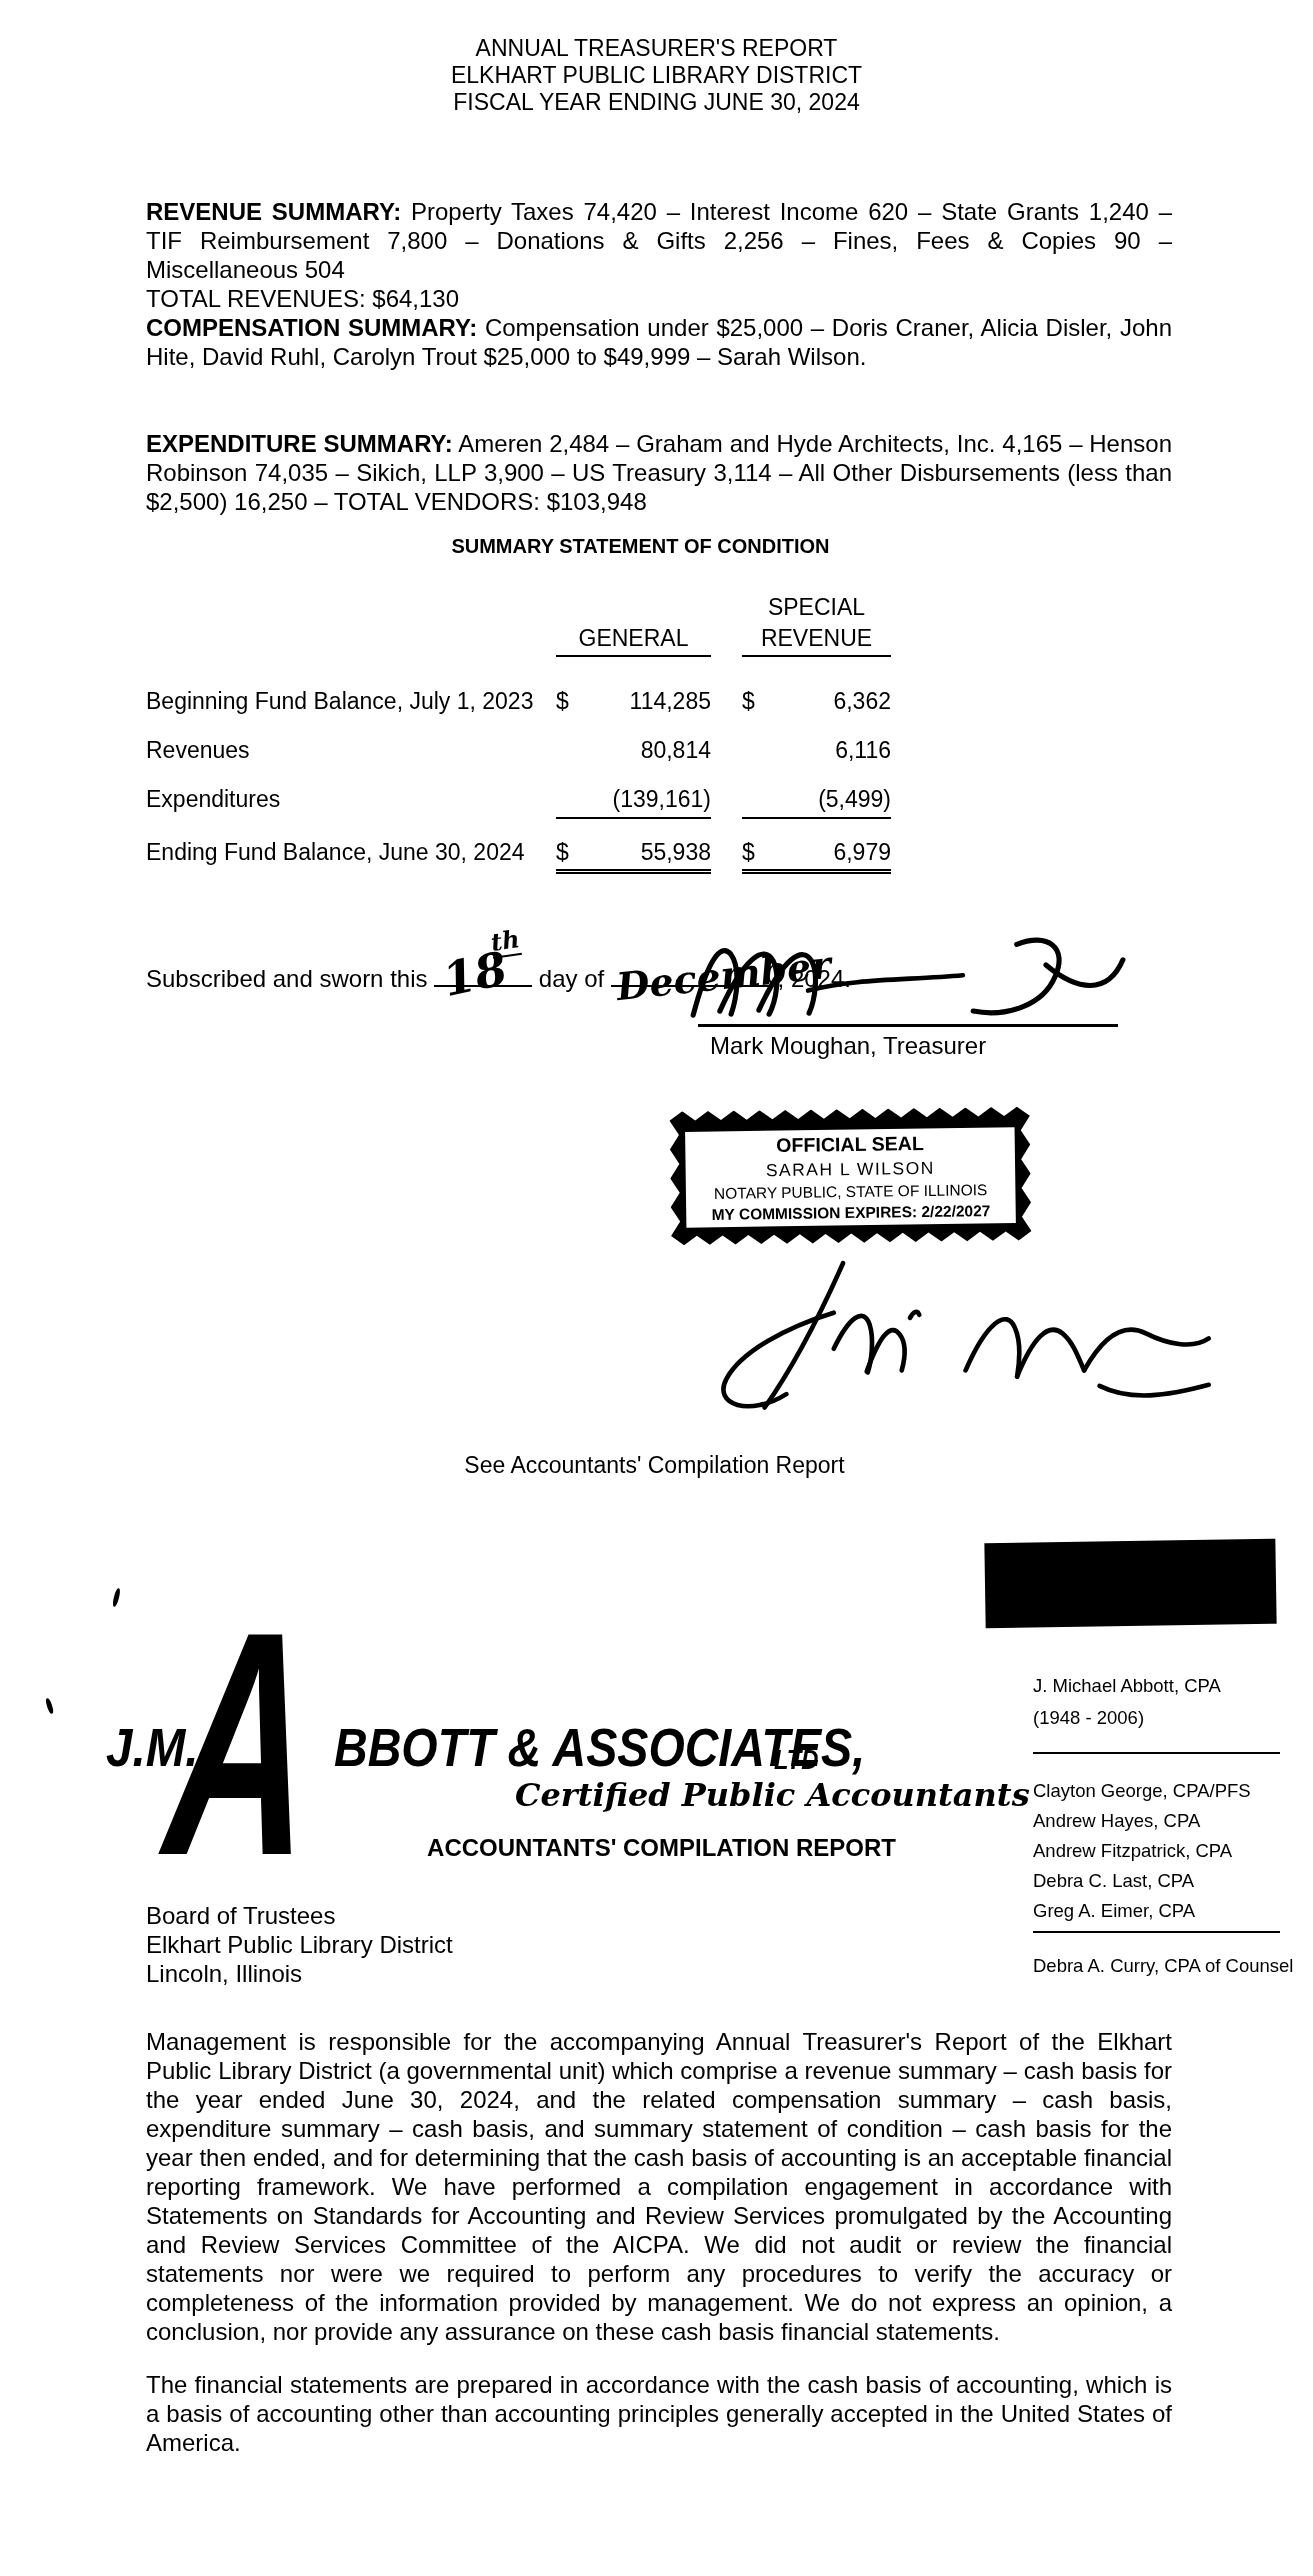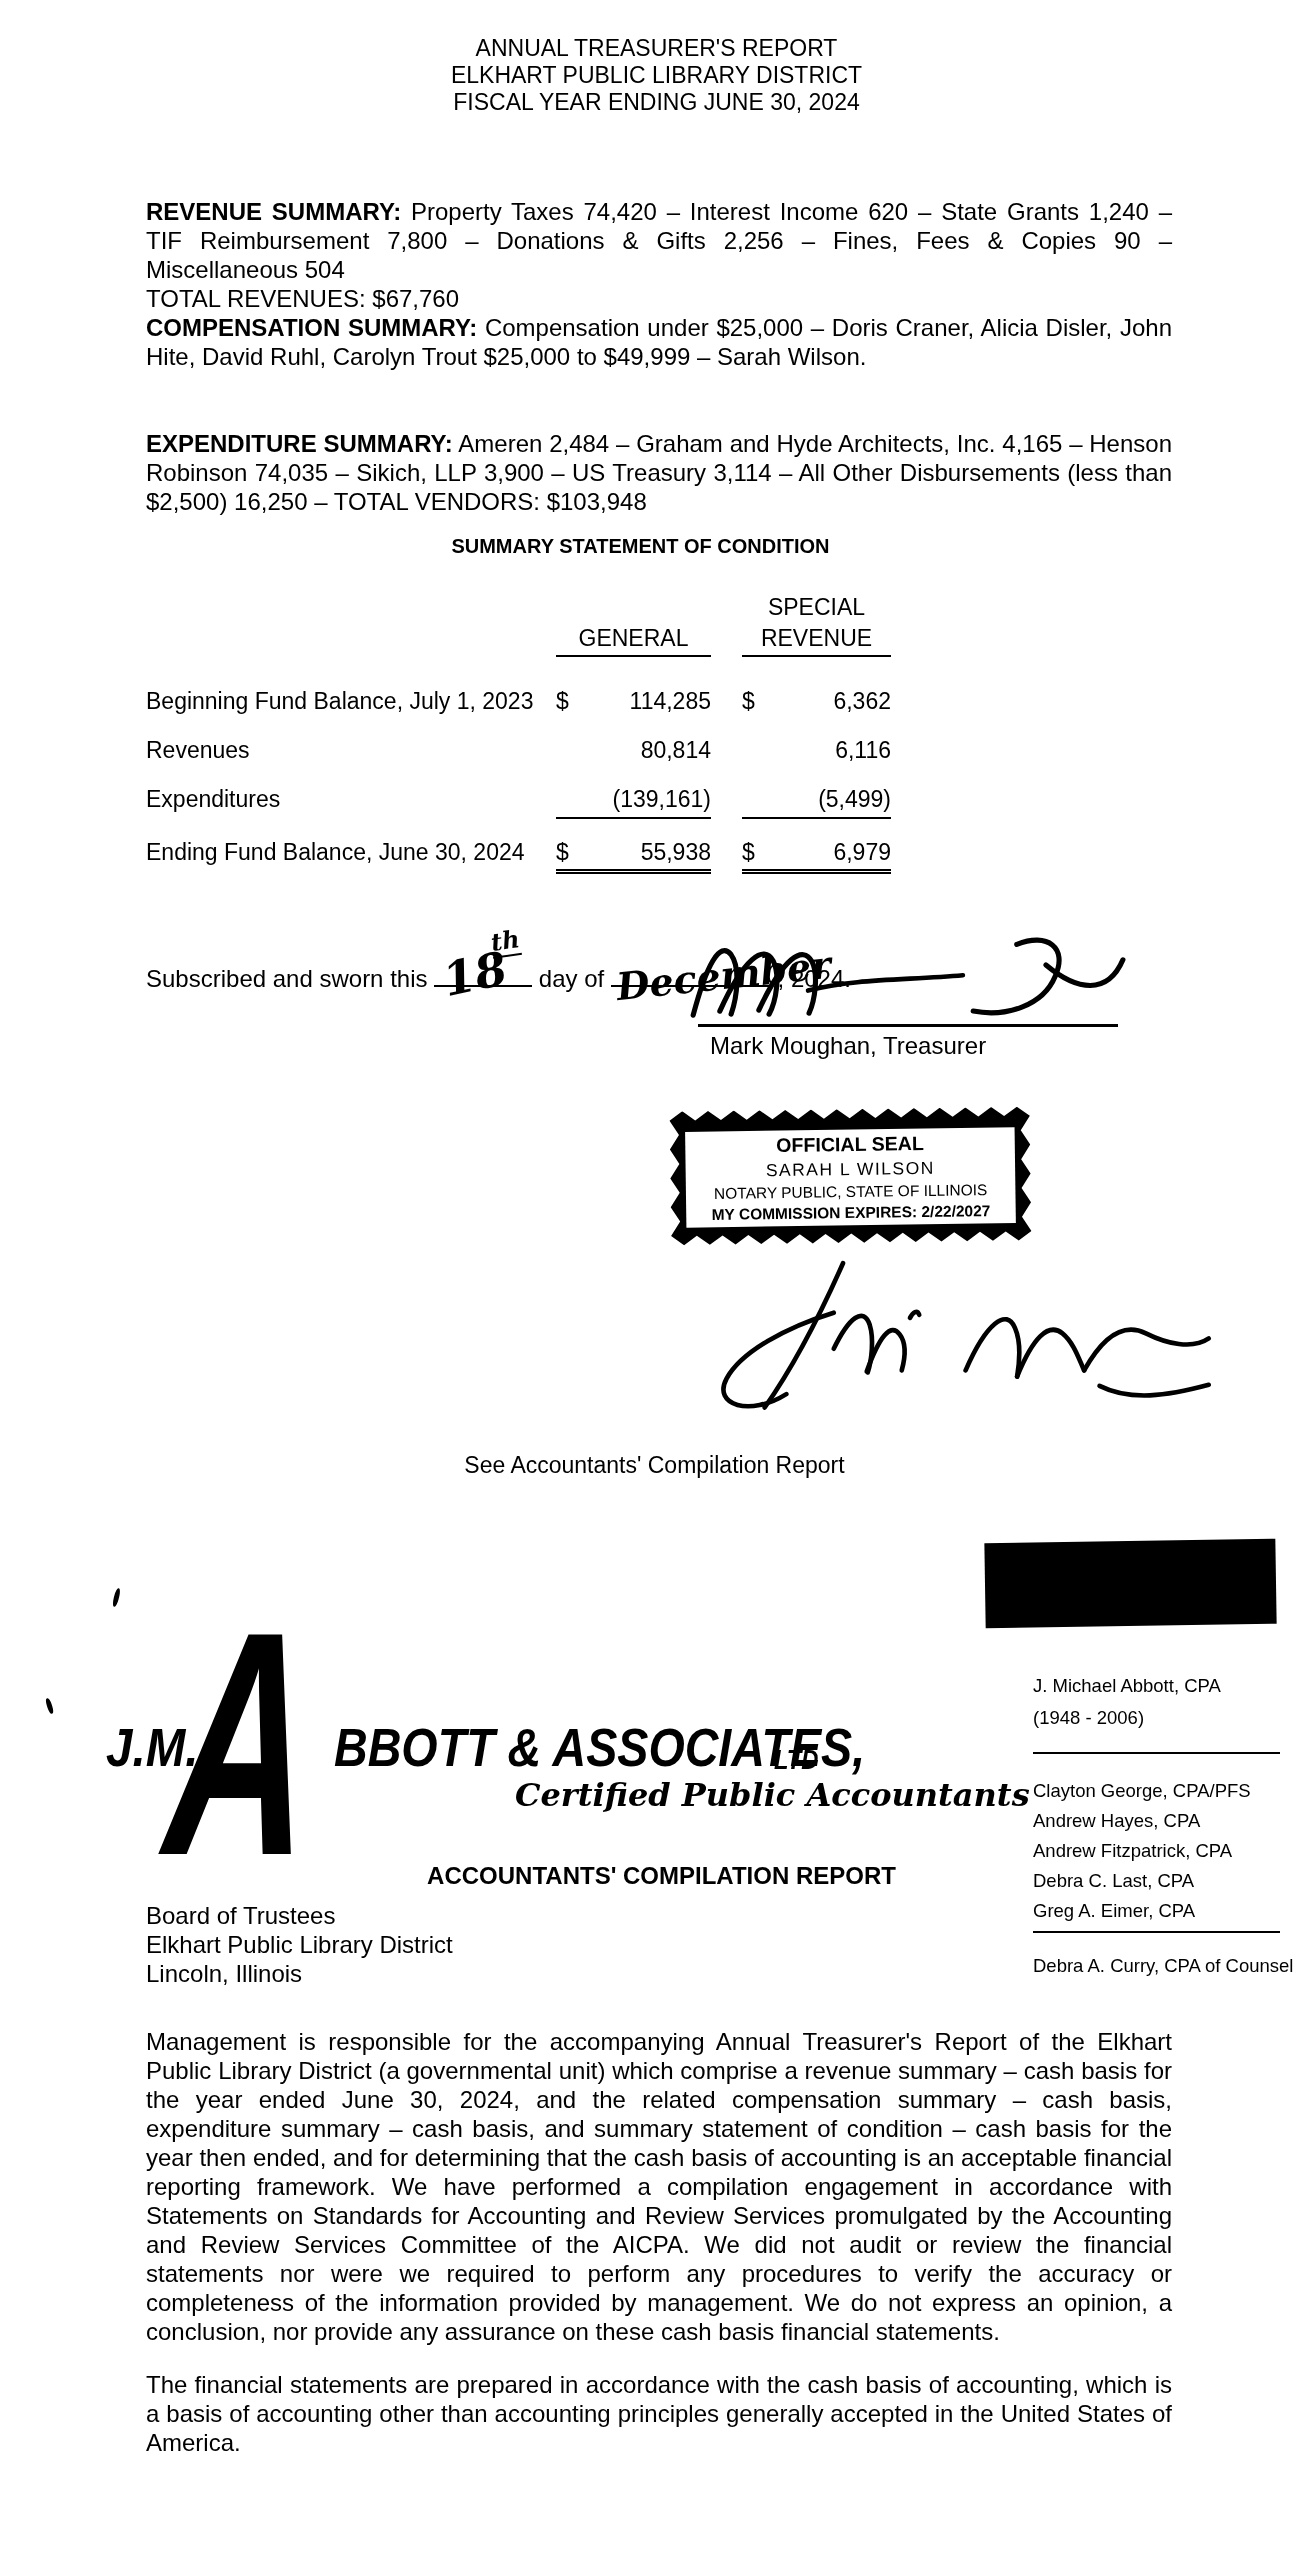--- a/index.html
+++ b/index.html
@@ -41,21 +41,21 @@
 
   <div class="abs ctr hdr" style="left:399px;top:35px;width:515px;">
     <div>ANNUAL TREASURER'S REPORT</div>
     <div>ELKHART PUBLIC LIBRARY DISTRICT</div>
     <div>FISCAL YEAR ENDING JUNE 30, 2024</div>
   </div>
 
   <div class="abs body-text just" style="left:146px;top:197px;width:1026px;">
     <span class="b">REVENUE SUMMARY:</span>
     <span>Property Taxes 74,420 – Interest Income 620 – State Grants 1,240 – TIF Reimbursement 7,800 – Donations &amp; Gifts 2,256 – Fines, Fees &amp; Copies 90 – Miscellaneous 504</span>
-    <div>TOTAL REVENUES:  $67,760</div>
+    <div>TOTAL REVENUES:  $64,130</div>
   </div>
 
   <div class="abs body-text just" style="left:146px;top:313px;width:1026px;">
     <span class="b">COMPENSATION SUMMARY:</span>
     <span>Compensation under $25,000 – Doris Craner, Alicia Disler, John Hite, David Ruhl, Carolyn Trout  $25,000 to $49,999 – Sarah Wilson.</span>
   </div>
 
   <div class="abs body-text just" style="left:146px;top:429px;width:1026px;">
     <span class="b">EXPENDITURE SUMMARY:</span>
     <span>Ameren 2,484 – Graham and Hyde Architects, Inc. 4,165 – Henson Robinson 74,035 – Sikich, LLP 3,900 – US Treasury 3,114 – All Other Disbursements (less than $2,500) 16,250 – TOTAL VENDORS: $103,948</span>
@@ -172,21 +172,21 @@
   <div class="abs redact" style="left:985px;top:1541px;width:291px;height:85px;transform:rotate(-0.9deg);"></div>
 
   <div>
     <div class="abs logo-main" style="left:106px;top:1716px;font-size:54px;">J.M.</div>
     <div class="abs logo-big-a" style="left:178px;top:1613px;">A</div>
     <div class="abs logo-main" style="left:334px;top:1717px;font-size:53px;">BBOTT &amp; ASSOCIATES,</div>
     <div class="abs logo-main" style="left:774px;top:1745px;font-size:27px;">LTD</div>
     <div class="abs hand" style="left:515px;top:1776px;font-size:32px;">Certified Public Accountants</div>
   </div>
 
-  <div class="abs ctr b" style="left:417px;top:1834px;width:489px;font-size:24px;margin-top:28px;">ACCOUNTANTS' COMPILATION REPORT</div>
+  <div class="abs ctr b" style="left:417px;top:1834px;width:489px;font-size:24px;">ACCOUNTANTS' COMPILATION REPORT</div>
 
   <div>
     <div class="abs staff" style="left:1033px;top:1675px;">J. Michael Abbott, CPA</div>
     <div class="abs staff" style="left:1033px;top:1707px;">(1948 - 2006)</div>
     <div class="abs divider" style="left:1033px;top:1752px;width:247px;"></div>
     <div class="abs staff" style="left:1033px;top:1780px;">Clayton George, CPA/PFS</div>
     <div class="abs staff" style="left:1033px;top:1810px;">Andrew Hayes, CPA</div>
     <div class="abs staff" style="left:1033px;top:1840px;">Andrew Fitzpatrick, CPA</div>
     <div class="abs staff" style="left:1033px;top:1870px;">Debra C. Last, CPA</div>
     <div class="abs staff" style="left:1033px;top:1900px;">Greg A. Eimer, CPA</div>

